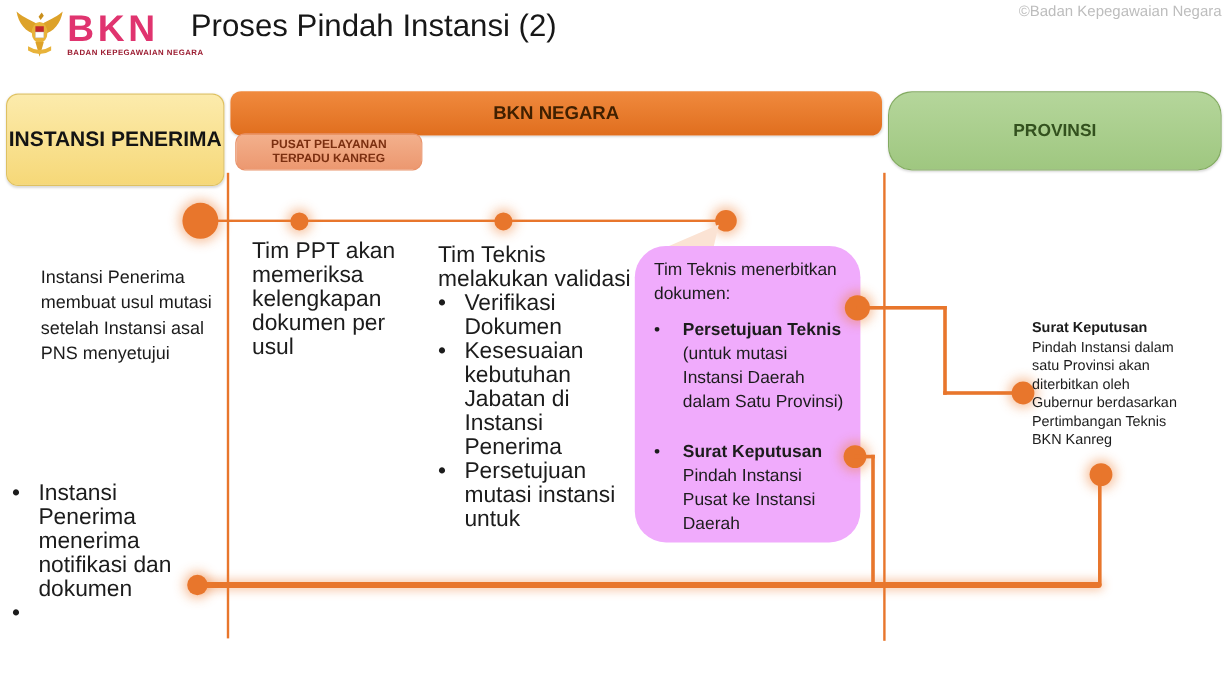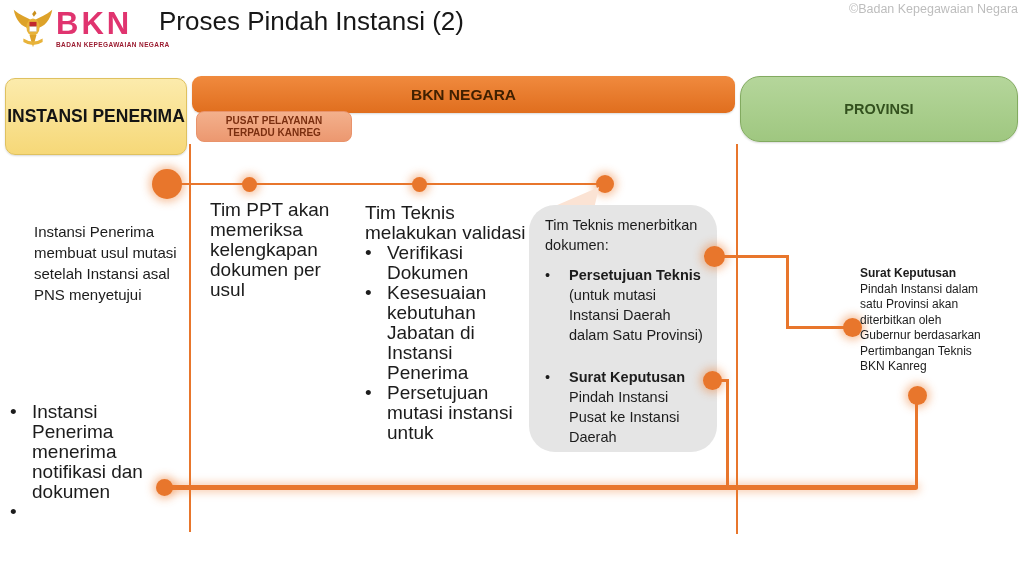--- a/index.html
+++ b/index.html
@@ -43,21 +43,21 @@
 
   
   .seg{position:absolute;background:#E8762C;}
   .node{position:absolute;border-radius:50%;background:#E8762C;
         box-shadow:0 0 9px 3px rgba(237,125,49,.45);}
   .thick{position:absolute;background:#E8762C;height:5px;border-radius:3px;
          box-shadow:0 0 8px 2px rgba(237,125,49,.40);}
 
   
   .callout{position:absolute;left:529px;top:205px;width:188px;height:247px;
-           background:#e5e5e5;border-radius:26px;box-sizing:border-box;
+           background:#f0abfc;border-radius:26px;box-sizing:border-box;
            padding:10px 12px 0 16px;}
   .callout-tail{position:absolute;left:548px;top:187px;width:58px;height:20px;
                 background:#FBE3D4;clip-path:polygon(88% 0,8% 100%,80% 100%);}
 
   
   .txt{position:absolute;font-size:19px;line-height:20px;color:#1c1c1c;}
   .note-instansi{left:34px;top:173px;width:152px;font-size:15px;line-height:21px;margin-top:48px;}
   .note-ppt{left:210px;top:200px;width:128px;}
   .note-tim{left:365px;top:203px;width:168px;}
   .note-provinsi{left:860px;top:266px;width:130px;font-size:12px;line-height:15.5px;}

